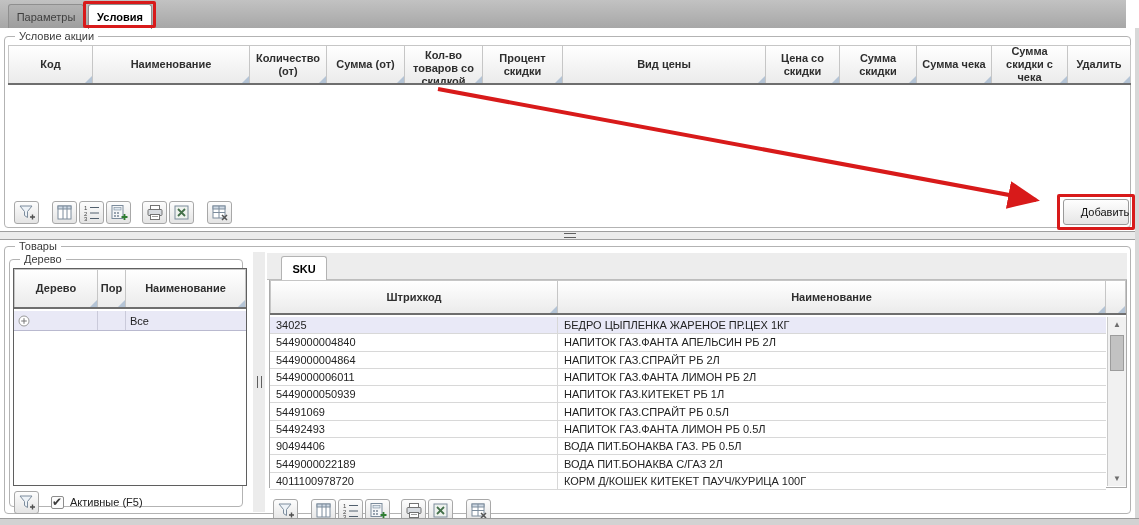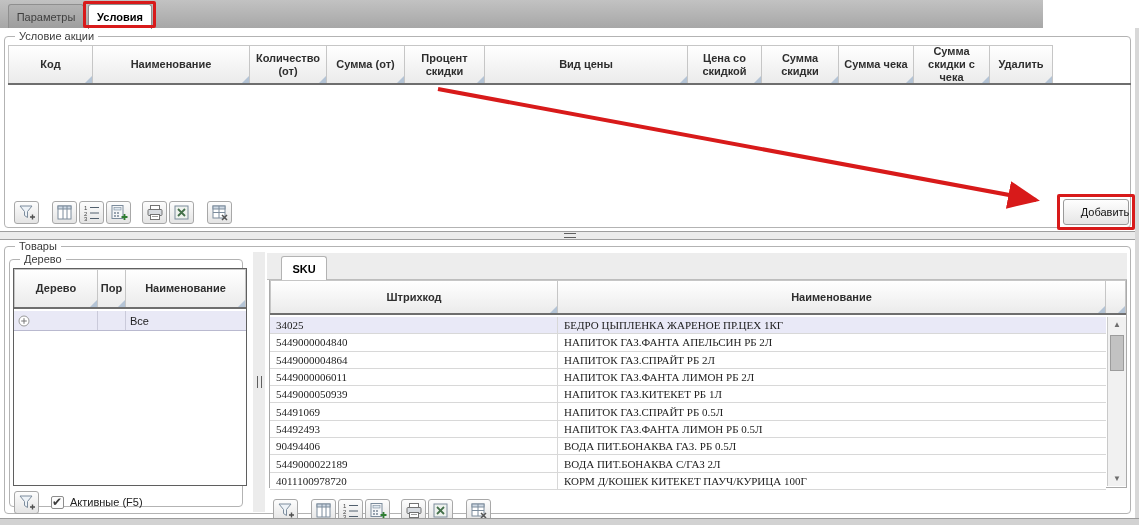--- a/index.html
+++ b/index.html
@@ -1,21 +1,21 @@
 <!DOCTYPE html>
 <html><head>
 <meta charset="utf-8">
 <style>
   * { box-sizing: border-box; margin: 0; padding: 0; }
   html,body { width:1139px; height:525px; background:#fff; }
   body { font-family:"Liberation Sans", sans-serif; font-size:11px; color:#222; }
   #app { position:relative; width:1139px; height:525px; overflow:hidden; background:#fff; }
 
   
-  .tabstrip { position:absolute; left:0; top:0; width:1043px; height:28px;
+  .tabstrip { position:absolute; left:0; top:0; width:1126px; height:28px;
     background:linear-gradient(#c2c2c2,#a7a7a7); }
   .tab { position:absolute; top:4px; height:24px; display:flex; align-items:center; justify-content:center;
     border:1px solid #8f8f8f; border-bottom:none; border-radius:3px 3px 0 0; cursor:default; }
   .tab.inactive { left:8px; width:76px; background:linear-gradient(#b3b3b3,#9e9e9e); color:#3f3f3f; }
   .tab.active { left:88px; width:64px; background:#fff; color:#000; font-weight:bold; height:25px; }
 
   
   .groupbox { position:absolute; border:1px solid #b3b3b3; border-radius:4px; background:#fff; }
   .legend { position:absolute; top:-7px; left:10px; background:#fff; padding:0 4px; color:#3c3c3c; line-height:13px; }
   #gb-conditions { left:4px; top:36px; width:1127px; height:192px; }
@@ -75,21 +75,21 @@
   
   #sku-panel { position:absolute; left:262px; top:6px; width:860px; height:260px; }
   #sku-tabstrip { position:absolute; left:0; top:0; width:860px; height:27px; background:#ededed; border-bottom:1px solid #bdbdbd; }
   #sku-tab { position:absolute; left:14px; top:3px; width:46px; height:24px; background:#fff;
     border:1px solid #b3b3b3; border-bottom:none; border-radius:3px 3px 0 0;
     display:flex; align-items:center; justify-content:center; font-weight:bold; color:#000; z-index:2; }
   #sku-table { position:absolute; left:2px; top:27px; width:858px; height:208px; border:1px solid #aaa; border-top:none; background:#fff; }
   #sku-header { left:0; top:0; width:856px; height:35px; }
   .sw0{width:288px}.sw1{width:548px}.swc{flex:1}
   #sku-rows { position:absolute; left:0; top:37px; width:836px; }
-  .srow { display:flex; height:17.3px; border-bottom:1px solid #d8d8d8; align-items:center; background:#fff;font-family:Liberation Serif, serif; }
+  .srow { display:flex; height:17.3px; border-bottom:1px solid #d8d8d8; align-items:center; background:#fff; }
   .srow.sel { background:#e9e9f7; }
   .srow .c-bar { width:288px; padding-left:6px; border-right:1px solid #d8d8d8; height:100%; display:flex; align-items:center; overflow:hidden; white-space:nowrap; }
   .srow .c-name { flex:1; padding-left:6px; height:100%; display:flex; align-items:center; overflow:hidden; white-space:nowrap; }
 
   
   #sku-scroll { position:absolute; right:0; top:37px; width:19px; height:169px; background:#f1f1f1; border-left:1px solid #c9c9c9; }
   .sarrow { position:absolute; left:0; width:18px; height:15px; display:flex; align-items:center; justify-content:center; color:#6e6e6e; font-size:8px; cursor:pointer; }
   #sarrow-up { top:0; } #sarrow-down { bottom:0; }
   #sthumb { position:absolute; left:2px; top:18px; width:14px; height:36px; background:#c2c2c2; border:1px solid #9c9c9c; cursor:pointer; }
 
@@ -116,23 +116,24 @@
   </div>
 
   <div class="groupbox" id="gb-conditions">
     <div class="legend">Условие акции</div>
 
     <div class="hrow" id="cond-header">
       <div class="hcell cw0">Код</div>
       <div class="hcell cw1">Наименование</div>
       <div class="hcell cw2">Количество (от)</div>
       <div class="hcell cw3">Сумма (от)</div>
+      <div class="hcell cw4 wrap3">Кол-во товаров со скидкой</div>
       <div class="hcell cw5">Процент скидки</div>
       <div class="hcell cw6">Вид цены</div>
-      <div class="hcell cw7">Цена со скидкой</div>
+      <div class="hcell cw7">Цена со скидки</div>
       <div class="hcell cw8">Сумма скидки</div>
       <div class="hcell cw9">Сумма чека</div>
       <div class="hcell cw10">Сумма скидки с чека</div>
       <div class="hcell cw11">Удалить</div>
     </div>
 
     <div class="toolbar" id="cond-toolbar">
       <button class="tbtn g-lg">
         <svg width="18" height="17" viewBox="0 0 18 17">
             <path d="M2 2 h12 l-4.5 5.5 v6 l-3 -2 v-4 z" fill="#eef3f8" stroke="#7c8c9c"></path>

